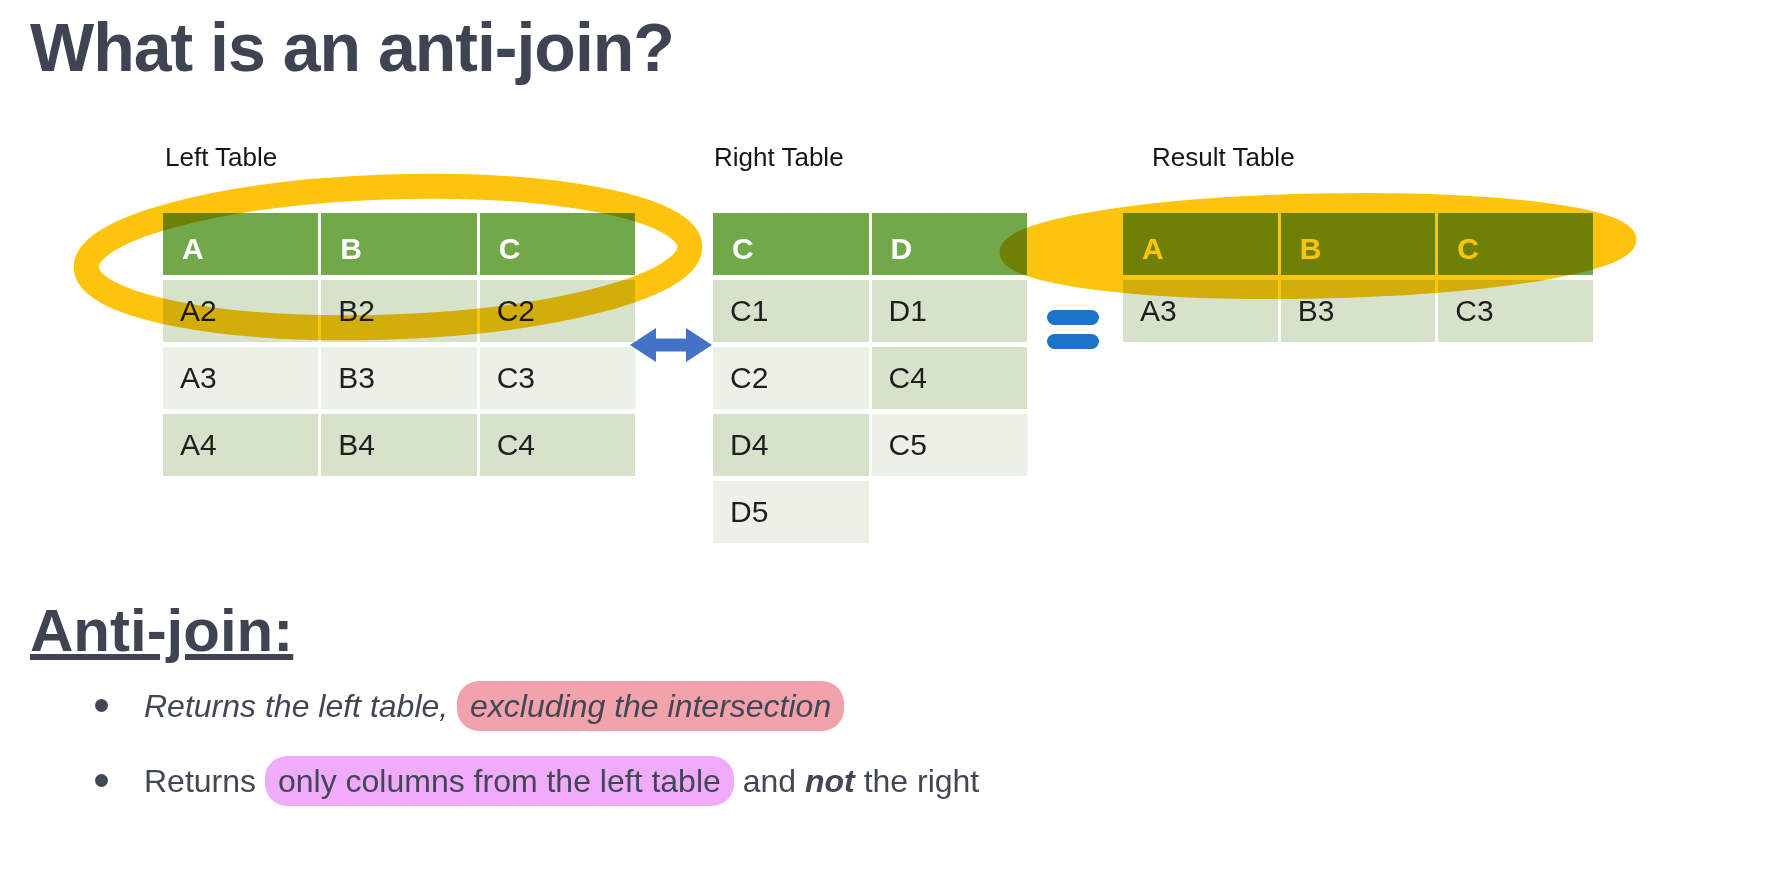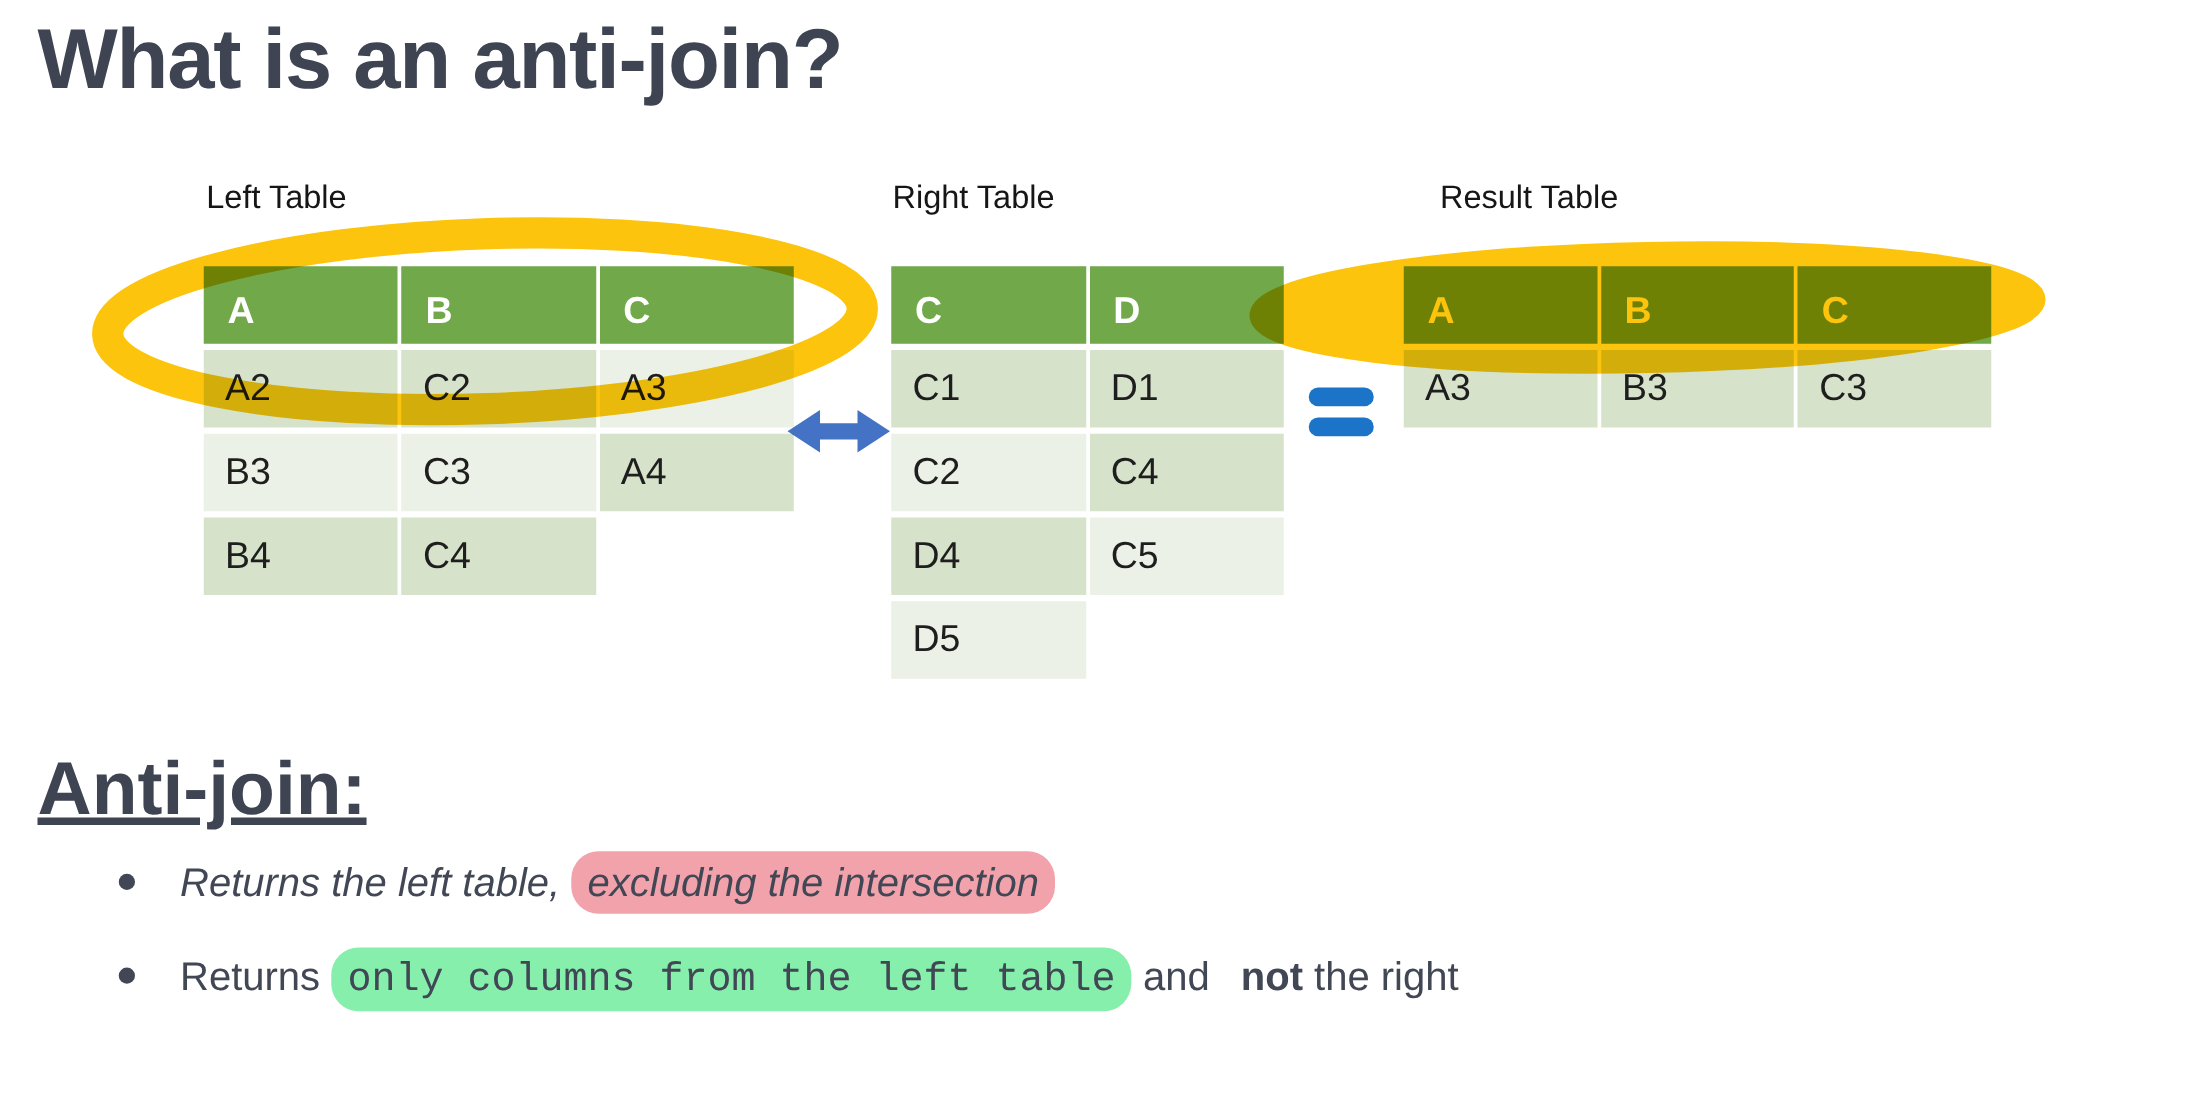--- a/index.html
+++ b/index.html
@@ -62,37 +62,38 @@
   }
   .bullet-1{top:682px;font-style:italic;}
   .bullet-2{top:757px;}
   .dot{
     display:inline-block;width:13px;height:13px;border-radius:50%;
     background:var(--body-ink);margin-right:36px;vertical-align:middle;
     position:relative;top:-3px;
   }
   .hl{padding:7px 13px;border-radius:22px;}
   .hl-pink{background:#f2a2ab;}
-  .hl-yellow{background:#86efac;font-family:Liberation Mono, monospace;}
-  .em{font-weight:bold;margin-left:16px;}
+  .hl-yellow{background:#f0abfc;}
+  .em{font-weight:bold;font-style:italic;}
 </style>
 </head>
 <body>
 
 <h1 class="title">What is an anti-join?</h1>
 
 <div class="tbl-label" style="left:165px">Left Table</div>
 <div class="tbl-label" style="left:714px">Right Table</div>
 <div class="tbl-label" style="left:1152px">Result Table</div>
 
 <div class="tbl tbl-left">
   <div class="cell hdr">A</div>
   <div class="cell hdr">B</div>
   <div class="cell hdr">C</div>
   <div class="cell r-dark">A2</div>
+  <div class="cell r-dark">B2</div>
   <div class="cell r-dark">C2</div>
   <div class="cell r-light">A3</div>
   <div class="cell r-light">B3</div>
   <div class="cell r-light">C3</div>
   <div class="cell r-dark">A4</div>
   <div class="cell r-dark">B4</div>
   <div class="cell r-dark">C4</div>
 </div>
 
 <div class="tbl tbl-right">

